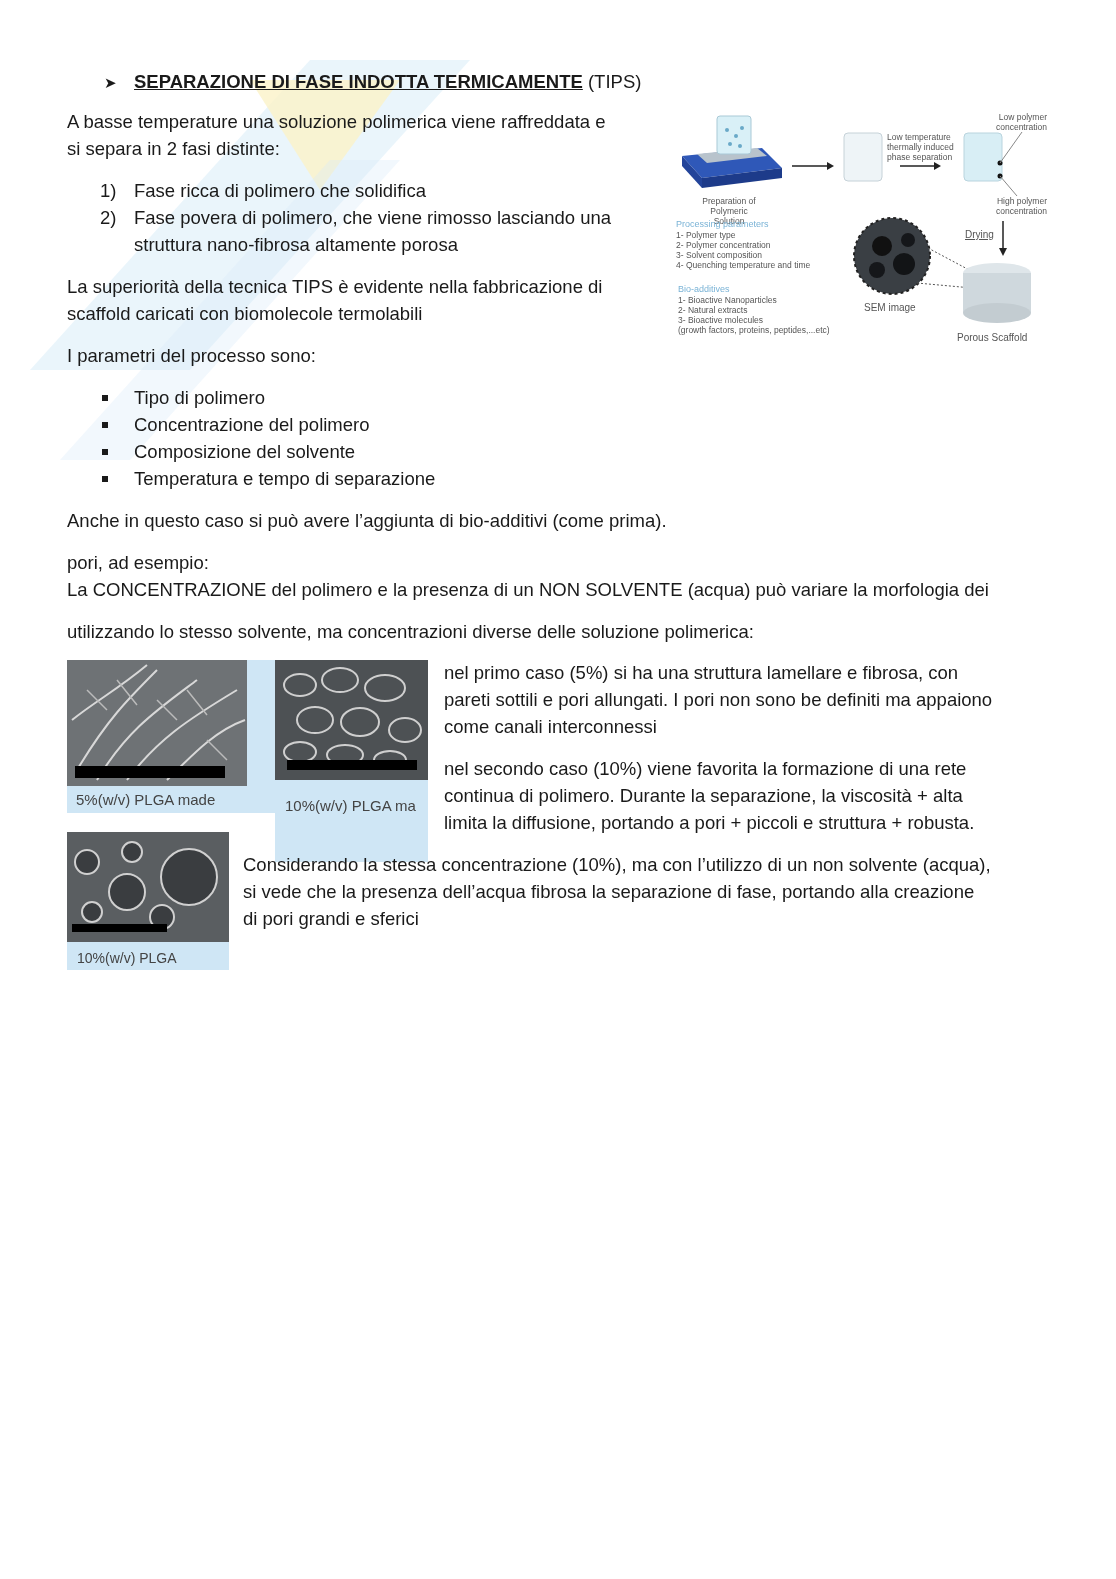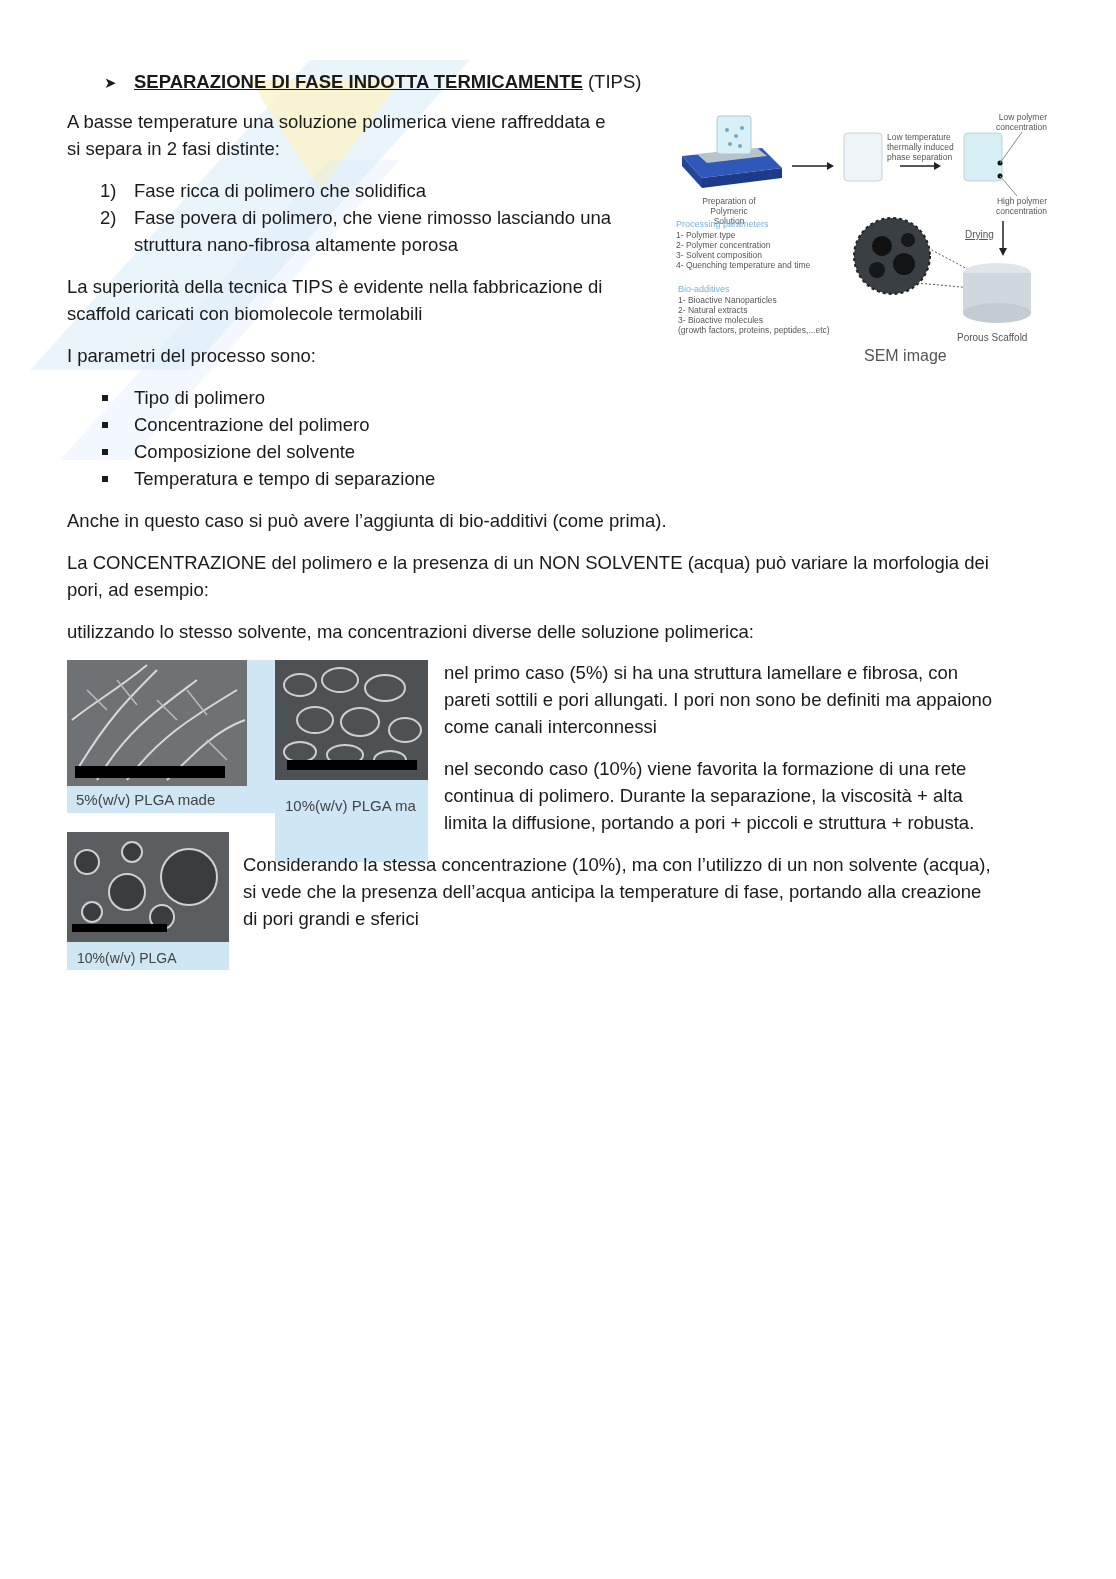--- a/index.html
+++ b/index.html
@@ -55,22 +55,22 @@
   <ul class="bullets" style="left:100px;top:384px;">
     <li><span class="b"></span><span>Tipo di polimero</span></li>
     <li><span class="b"></span><span>Concentrazione del polimero</span></li>
     <li><span class="b"></span><span>Composizione del solvente</span></li>
     <li><span class="b"></span><span>Temperatura e tempo di separazione</span></li>
   </ul>
 
   <div class="txt" style="left:67px;top:507px;">Anche in questo caso si può avere l’aggiunta di bio-additivi (come prima).</div>
 
   <div class="txt" style="left:67px;top:549px;">
+    <div>pori, ad esempio:</div>
     <div>La CONCENTRAZIONE del polimero e la presenza di un NON SOLVENTE (acqua) può variare la morfologia dei</div>
-    <div>pori, ad esempio:</div>
   </div>
 
   <div class="txt" style="left:67px;top:618px;text-align:right;">utilizzando lo stesso solvente, ma concentrazioni diverse delle soluzione polimerica:</div>
 
   <div class="fig" style="left:672px;top:108px;width:375px;height:240px;">
     <svg width="375" height="240" viewBox="0 0 375 240">
 
       <polygon points="10,48 90,40 110,60 30,70" fill="#2f58b8"></polygon>
       <polygon points="10,48 30,70 30,80 10,58" fill="#23449a"></polygon>
       <polygon points="30,70 110,60 110,70 30,80" fill="#1d3b8a"></polygon>
@@ -107,21 +107,21 @@
 
       <ellipse cx="325" cy="165" rx="34" ry="10" fill="#dfe6ea"></ellipse>
       <rect x="291" y="165" width="68" height="40" fill="#cfd8dd"></rect>
       <ellipse cx="325" cy="205" rx="34" ry="10" fill="#c3ccd1"></ellipse>
     </svg>
     <div class="dlabel" style="left:12px;top:88px;text-align:center;width:90px;"><span>Preparation of Polymeric</span><br><span>Solution</span></div>
     <div class="dlabel" style="left:215px;top:24px;width:70px;"><span>Low temperature</span><br><span>thermally induced</span><br><span>phase separation</span></div>
     <div class="dlabel" style="left:315px;top:4px;width:60px;text-align:right;"><span>Low polymer</span><br><span>concentration</span></div>
     <div class="dlabel" style="left:315px;top:88px;width:60px;text-align:right;"><span>High polymer</span><br><span>concentration</span></div>
     <div class="dlabel" style="left:293px;top:122px;font-size:10px;text-decoration:underline;">Drying</div>
-    <div class="dlabel" style="left:192px;top:195px;font-size:16px;margin-top:48px;">SEM image</div>
+    <div class="dlabel" style="left:192px;top:195px;font-size:10px;">SEM image</div>
     <div class="dlabel" style="left:285px;top:225px;font-size:10px;">Porous Scaffold</div>
     <div class="dlabel blue" style="left:4px;top:111px;font-size:9px;">Processing parameters</div>
     <div class="dlabel" style="left:4px;top:122px;">
       <div>1- Polymer type</div>
         <div>2- Polymer concentration</div>
         <div>3- Solvent composition</div>
         <div>4- Quenching temperature and time</div>
     </div>
     <div class="dlabel blue" style="left:6px;top:176px;font-size:9px;">Bio-additives</div>
     <div class="dlabel" style="left:6px;top:187px;">
@@ -185,17 +185,17 @@
           <circle cx="95" cy="85" r="12"></circle>
           <circle cx="25" cy="80" r="10"></circle>
       </g>
       <rect x="5" y="92" width="95" height="8" fill="#000"></rect>
     </svg>
     <div class="caption" style="left:10px;top:118px;font-size:14px;">10%(w/v) PLGA</div>
   </div>
 
   <div class="txt" style="left:243px;top:851px;">
     <div>Considerando la stessa concentrazione (10%), ma con l’utilizzo di un non solvente (acqua),</div>
-    <div>si vede che la presenza dell’acqua anticipa la temperature di fase, portando alla creazione</div>
+    <div>si vede che la presenza dell’acqua fibrosa la separazione di fase, portando alla creazione</div>
     <div>di pori grandi e sferici</div>
   </div>
 
 </div>
 
 </body></html>

